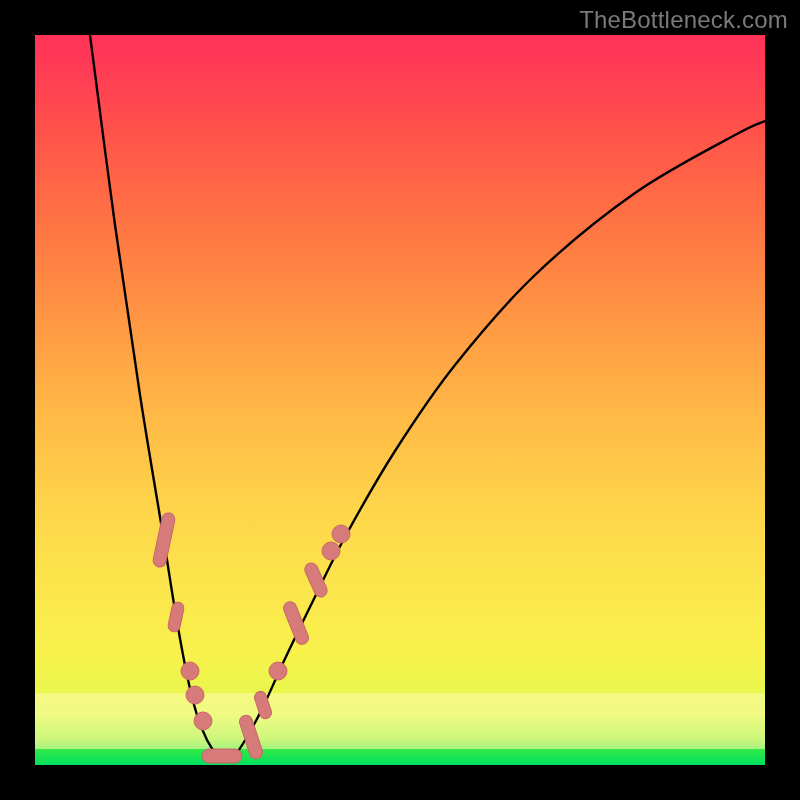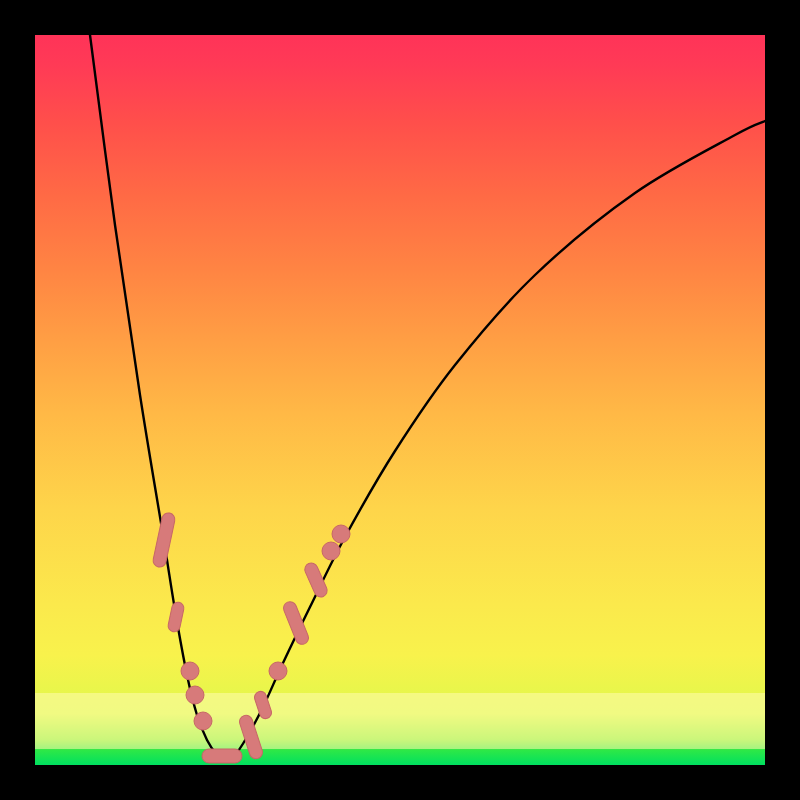--- a/index.html
+++ b/index.html
@@ -89,13 +89,14 @@
         <rect x="209.5" y="679.5" width="13" height="45" rx="6.5" transform="rotate(-18 216 702)" fill="#d77a7a" stroke="#c76767" stroke-width="1"></rect>
         <rect x="222" y="656" width="12" height="28" rx="6" transform="rotate(-18 228 670)" fill="#d77a7a" stroke="#c76767" stroke-width="1"></rect>
         <circle cx="243" cy="636" r="9" fill="#d77a7a" stroke="#c76767" stroke-width="1"></circle>
         <rect x="254.5" y="565.5" width="13" height="45" rx="6.5" transform="rotate(-22 261 588)" fill="#d77a7a" stroke="#c76767" stroke-width="1"></rect>
         <rect x="274.5" y="527" width="13" height="36" rx="6.5" transform="rotate(-24 281 545)" fill="#d77a7a" stroke="#c76767" stroke-width="1"></rect>
         <circle cx="296" cy="516" r="9" fill="#d77a7a" stroke="#c76767" stroke-width="1"></circle>
         <circle cx="306" cy="499" r="9" fill="#d77a7a" stroke="#c76767" stroke-width="1"></circle>
       </g>
   </svg>
 
+  <div class="watermark">TheBottleneck.com</div>
 </div>
 
 </body></html>

